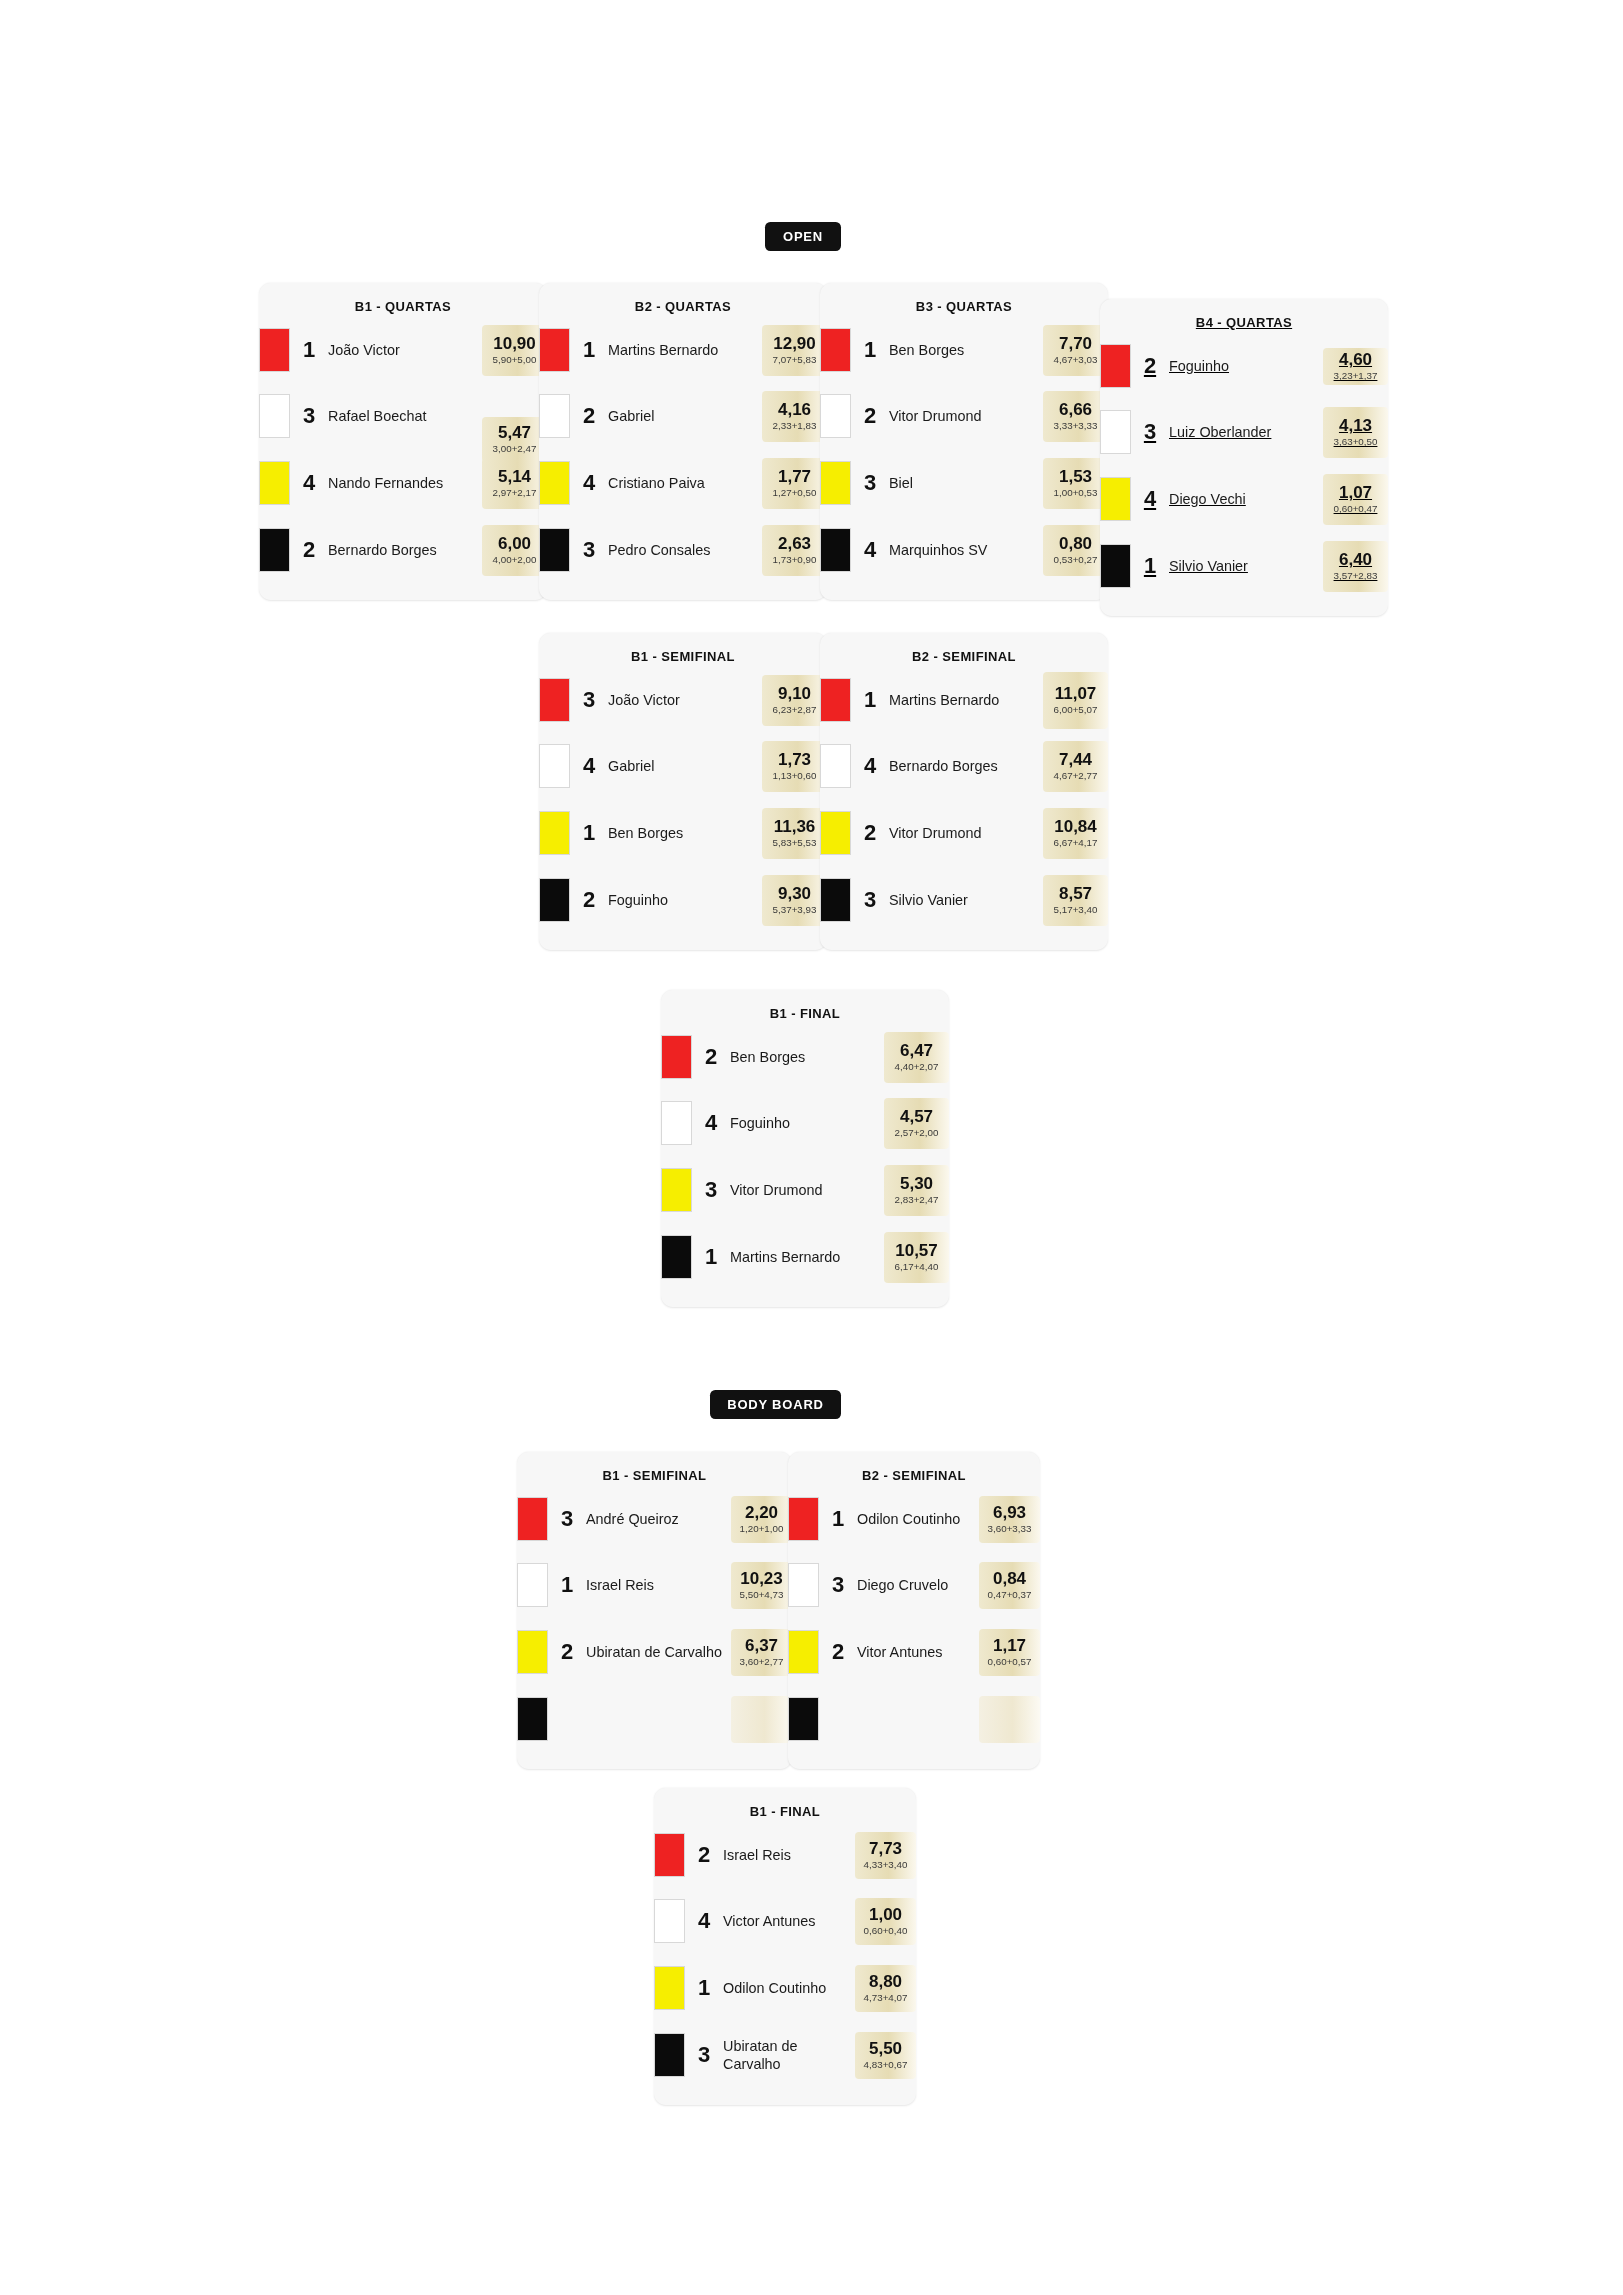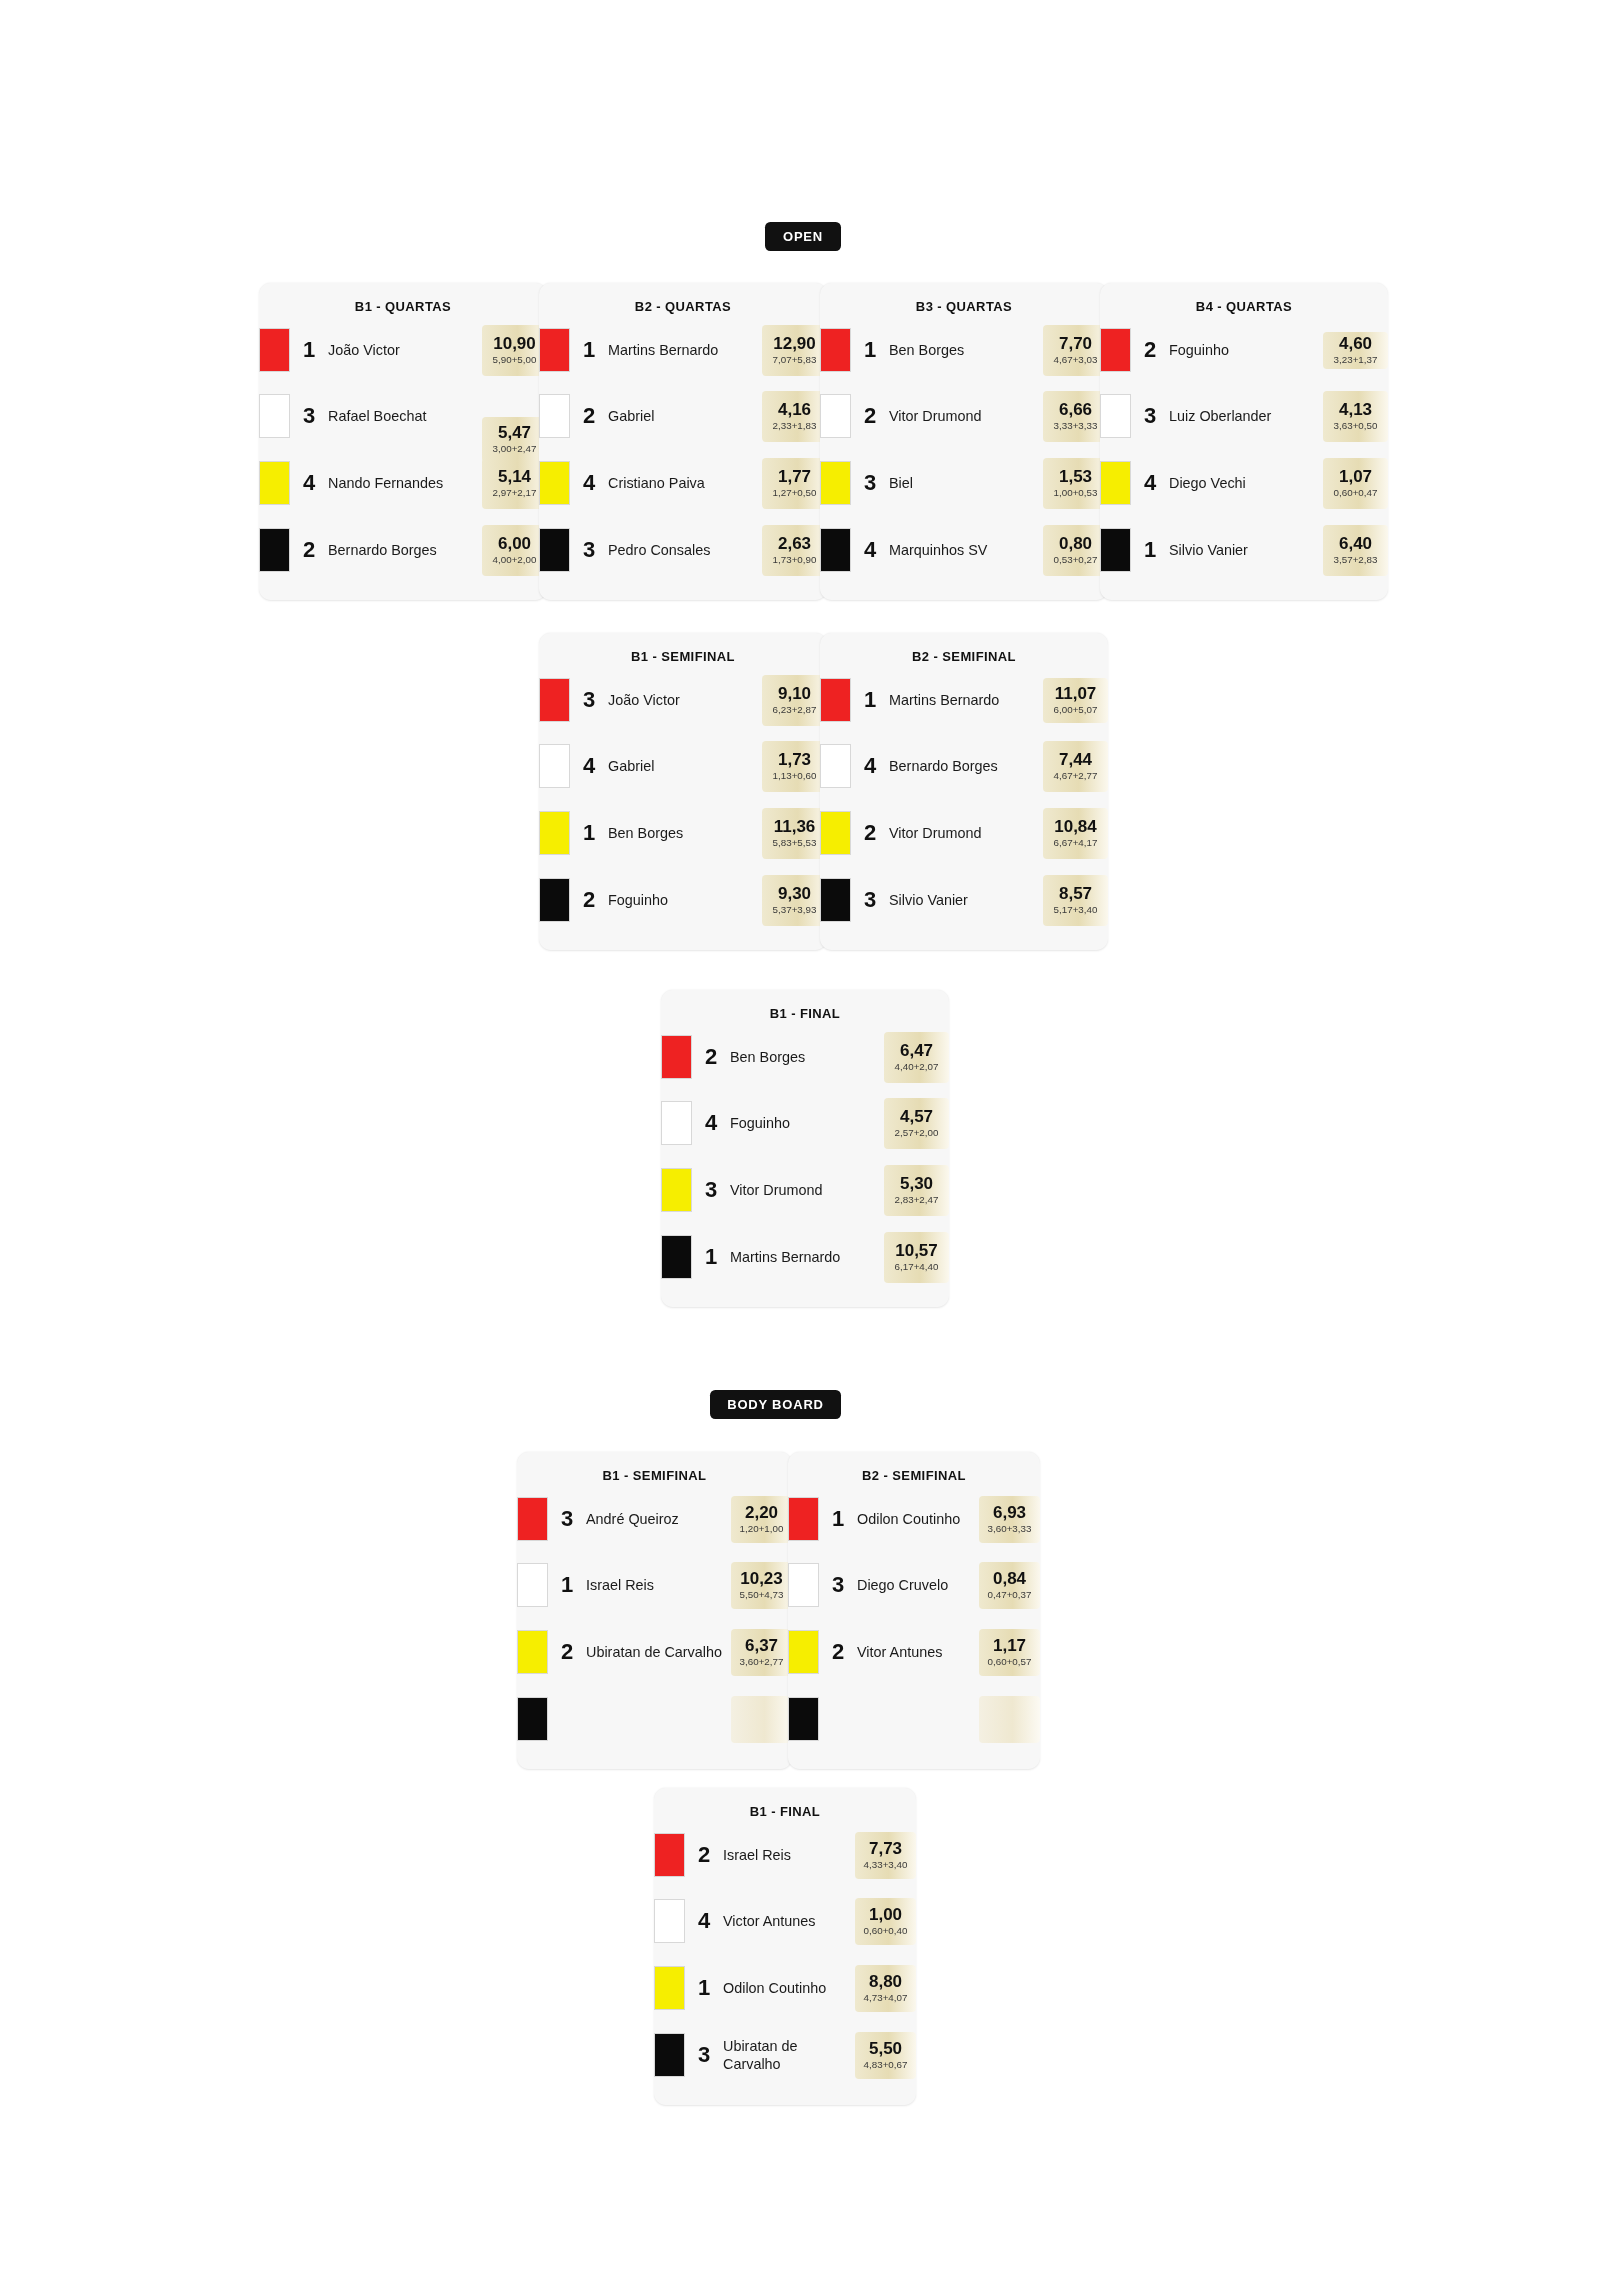--- a/index.html
+++ b/index.html
@@ -241,21 +241,21 @@
         <div class="pos">4</div>
         <div class="nm">Marquinhos SV</div>
         <div class="score" style="width:65px; height:51px; align-self:center;">
           <div class="score-total">0,80</div>
           <div class="score-parts">0,53+0,27</div>
         </div>
       </div>
     </div>
   </div>
 
-  <div class="heat" style="left:1100px; top:283px; width:288px; height:317px;">
+  <div class="heat" style="left:1100px; top:299px; width:288px; height:317px;text-decoration:underline;">
     <div class="heat-title">B4 - QUARTAS</div>
     <div class="rows">
       <div class="row" style="height:65px;">
         <div class="sw" style="height:44px; background:#ee2222;"></div>
         <div class="pos">2</div>
         <div class="nm">Foguinho</div>
         <div class="score" style="width:65px; height:37px; align-self:center;">
           <div class="score-total">4,60</div>
           <div class="score-parts">3,23+1,37</div>
         </div>
@@ -332,21 +332,21 @@
     </div>
   </div>
 
   <div class="heat" style="left:820px; top:633px; width:288px; height:317px;">
     <div class="heat-title">B2 - SEMIFINAL</div>
     <div class="rows">
       <div class="row" style="height:65px;">
         <div class="sw" style="height:44px; background:#ee2222;"></div>
         <div class="pos">1</div>
         <div class="nm">Martins Bernardo</div>
-        <div class="score" style="width:65px; height:45px; align-self:center;">
+        <div class="score" style="width:65px; height:57px; align-self:center;">
           <div class="score-total">11,07</div>
           <div class="score-parts">6,00+5,07</div>
         </div>
       </div>
       <div class="row" style="height:67px;">
         <div class="sw" style="height:44px; background:#ffffff;"></div>
         <div class="pos">4</div>
         <div class="nm">Bernardo Borges</div>
         <div class="score" style="width:65px; height:51px; align-self:center;">
           <div class="score-total">7,44</div>

